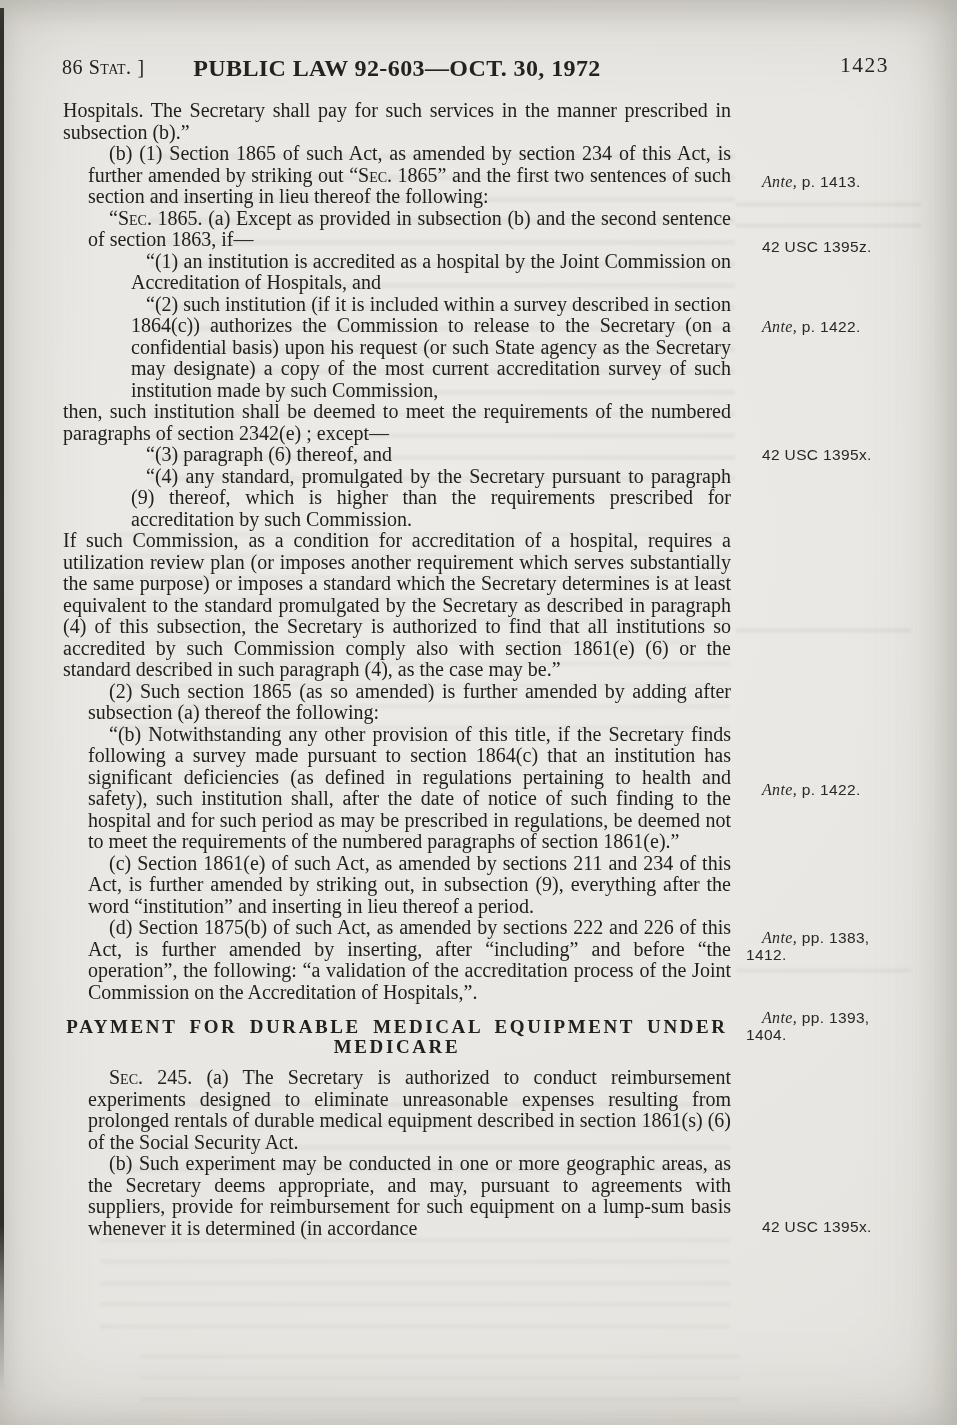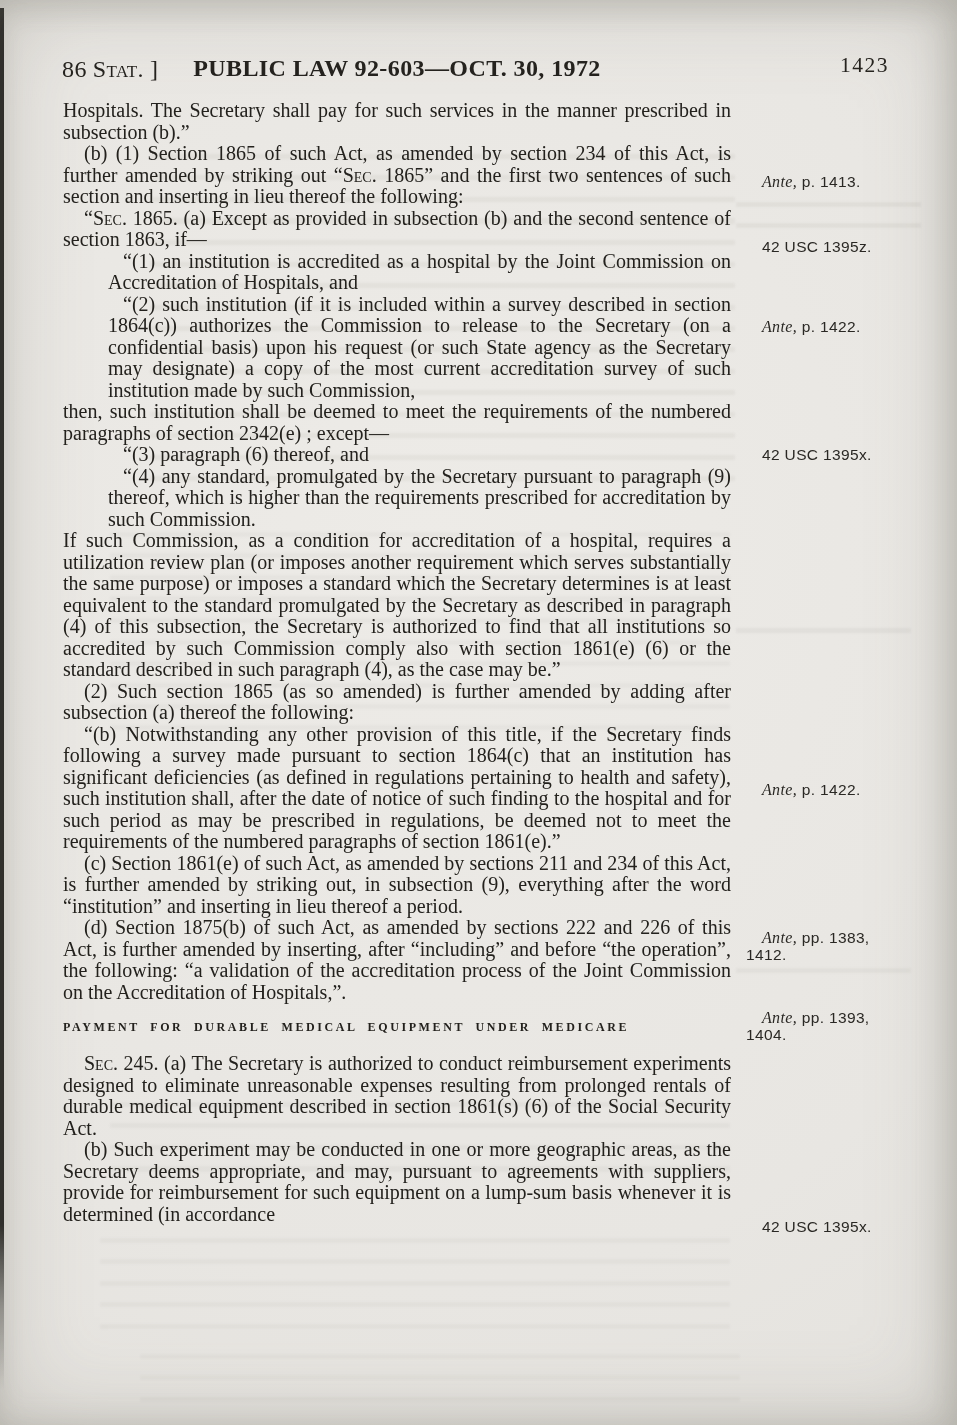--- a/index.html
+++ b/index.html
@@ -42,50 +42,50 @@
   .g3 { left:110px; top:520px;  width:620px; height:215px; opacity:.5; }
   .g4 { left:736px; top:616px;  width:175px; height:28px;  opacity:.8; }
   .g5 { left:736px; top:956px;  width:175px; height:28px;  opacity:.7; }
   .g6 { left:110px; top:1090px; width:620px; height:82px;  opacity:.6; }
   .g7 { left:100px; top:1226px; width:630px; height:108px; opacity:.55; }
   .g8 { left:140px; top:1342px; width:600px; height:66px;  opacity:.45; }
 
   
   .header-stat {
     position:absolute; left:62px; top:56px;
-    font-size:24px; letter-spacing:0.4px; white-space:nowrap;text-align:right;
+    font-size:20px; letter-spacing:0.4px; white-space:nowrap;text-align:right;
   }
   .header-stat .num { margin-right:6px; }
   .header-stat .bracket { margin-left:6px; }
   .header-title {
     position:absolute; left:63px; top:55px; width:668px;
     text-align:center; font-size:24px; font-weight:bold;
     letter-spacing:0.4px; white-space:nowrap;
   }
   .header-page {
     position:absolute; left:826px; top:53px;
     font-size:21.5px; letter-spacing:1.5px;margin-left:14px;
   }
 
   
   .body-col {
     position:absolute; left:63px; top:100px; width:668px;
     font-size:20px; line-height:21.5px; text-align:justify;
     color:#23211d;
   }
-  .p-ind   { text-indent:21px; }
+  .p-ind   { text-indent:21px;margin-left:25px; }
   .p-flush { text-indent:0; }
-  .p-sub   { margin-left:45px; text-indent:15px; }
+  .p-sub   { margin-left:68px; text-indent:15px; }
   .sc      { font-variant:small-caps; }
   .it      { font-style:italic; }
   .section-heading {
-    text-indent:0;
-    font-size:12px; font-weight:bold;
+    text-align:center; text-indent:0;
+    font-size:19px; font-weight:bold;
     letter-spacing:2.6px; word-spacing:5px;
-    line-height:20px; margin-top:14px; margin-bottom:16px;
+    line-height:20px; margin-top:14px; margin-bottom:10px;
   }
 
   
   .margin-col { position:absolute; left:12px; top:0; width:957px; height:1154px; pointer-events:none;padding-left:41px; }
   .margin-note {
     position:absolute; left:734px; width:190px;
     font-family:"Liberation Sans", sans-serif;
     font-size:15.5px; line-height:17px; letter-spacing:0.35px;
     color:#2a2824;
   }

